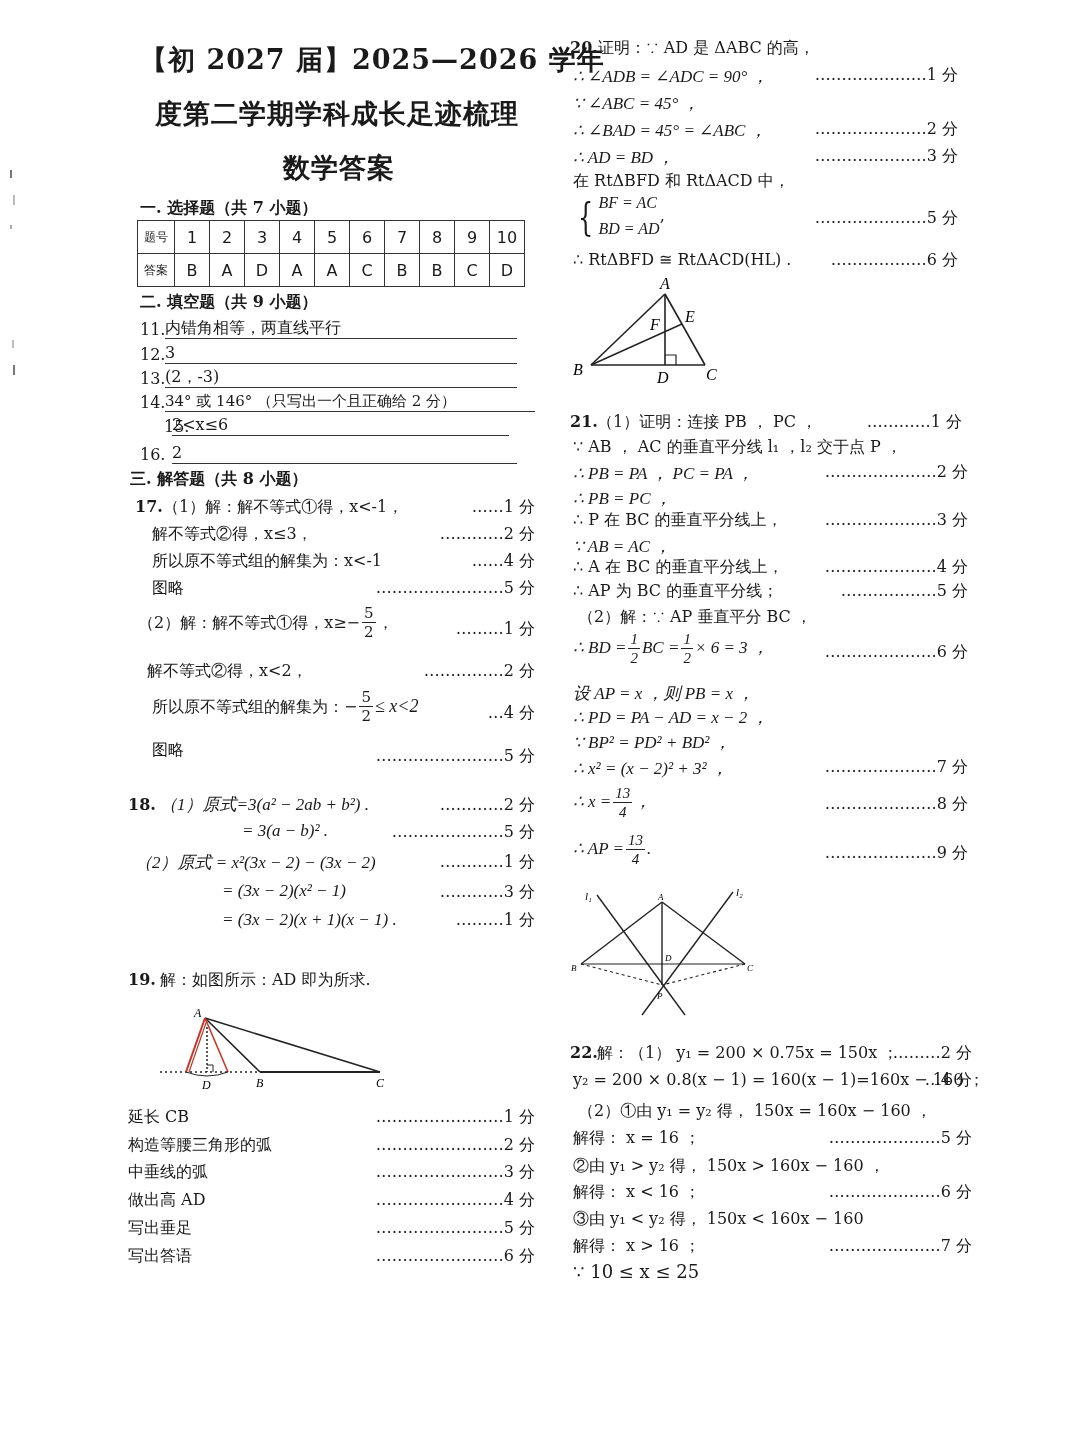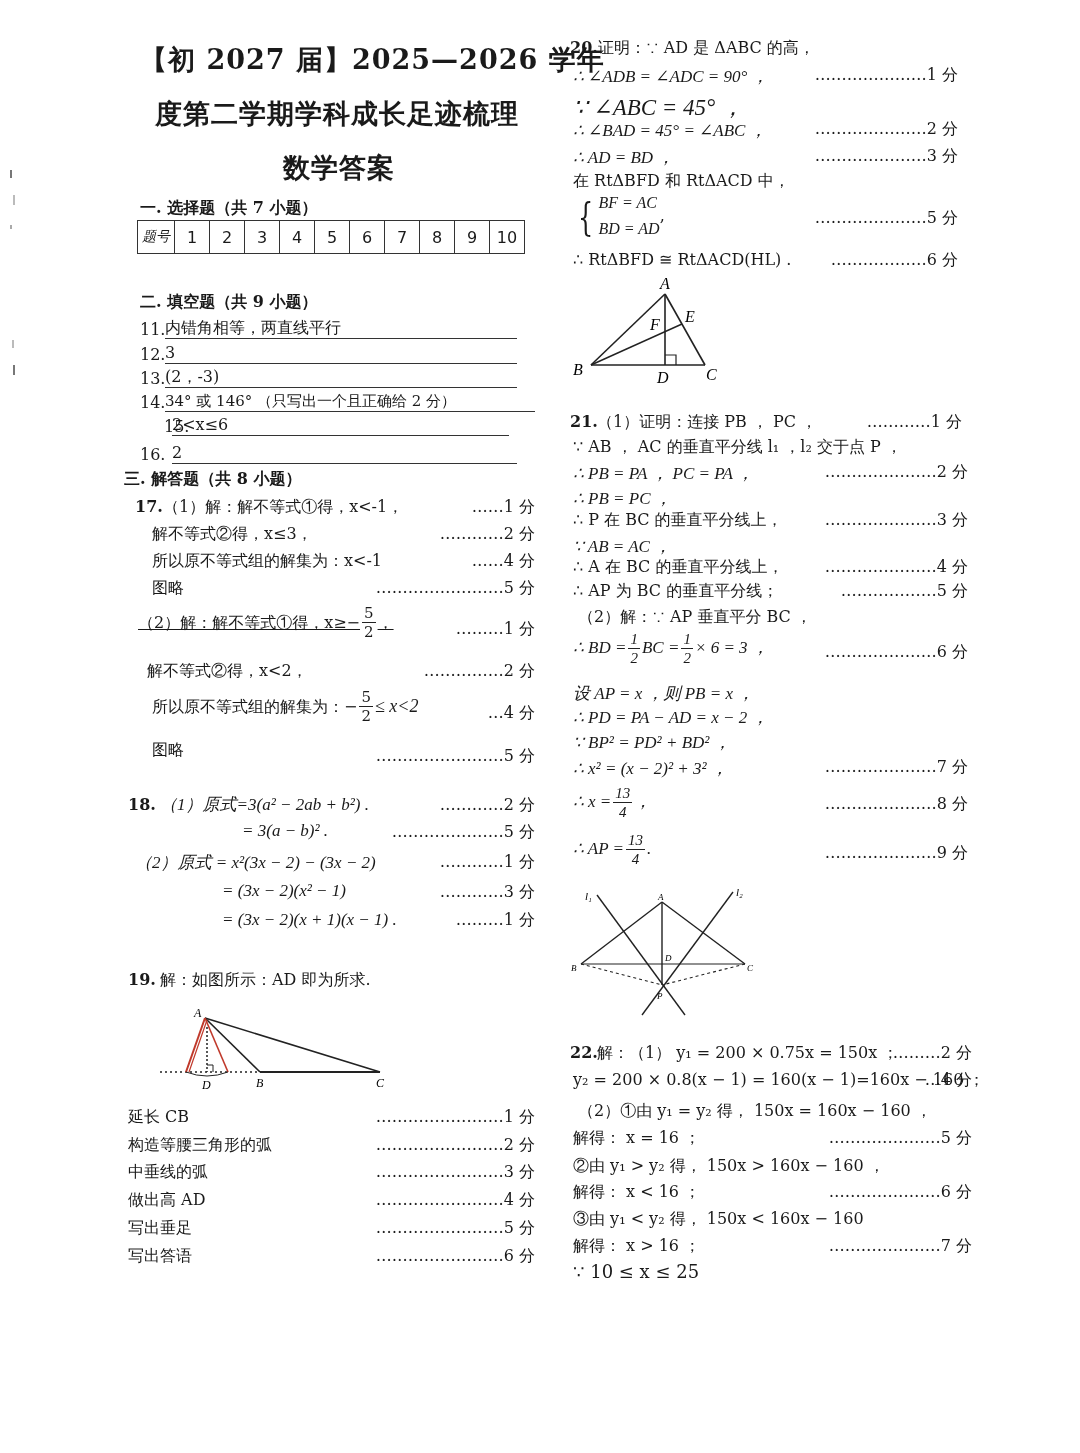--- a/index.html
+++ b/index.html
@@ -10,21 +10,21 @@
   .sec{font-weight:bold;font-size:16px;}
   .ln{font-size:16px;}
   .it{font-style:italic;font-family:"Liberation Serif","DejaVu Serif",serif;}
   .pts{font-size:16px;text-align:right;}
   .frac{display:inline-block;vertical-align:middle;text-align:center;line-height:1;margin:0 2px;}
   .frac .n{display:block;border-bottom:1px solid #222;padding:0 2px 1px;font-size:15px;}
   .frac .d{display:block;padding-top:2px;font-size:15px;}
   table.mc{border-collapse:collapse;position:absolute;left:137px;top:220px;}
   table.mc td{border:1.5px solid #333;width:34px;height:32px;text-align:center;font-size:16px;
               font-family:"DejaVu Sans","Liberation Sans",sans-serif;padding:0;}
-  table.mc td.h{width:36px;font-size:14px;font-family:"DejaVu Serif",serif;font-style:italic;}
+  table.mc td.h{width:36px;font-size:12px;font-family:"DejaVu Serif",serif;}
   .blank{position:absolute;border-bottom:1.5px solid #333;font-size:16px;height:20px;line-height:20px;}
   .brace{display:inline-block;font-size:40px;line-height:40px;vertical-align:middle;font-weight:100;transform:scaleX(0.6);}
   .speck{position:absolute;background:#777;width:2px;}
 </style>
 </head>
 <body>
 
 <div class="abs title" style="left:140px;top:42px;">【初 2027 届】2025—2026 学年</div>
 <div class="abs title" style="left:155px;top:96px;">度第二学期学科成长足迹梳理</div>
 <div class="abs title" style="left:283px;top:150px;">数学答案</div>
@@ -38,50 +38,63 @@
     <td>2</td>
     <td>3</td>
     <td>4</td>
     <td>5</td>
     <td>6</td>
     <td>7</td>
     <td>8</td>
     <td>9</td>
     <td>10</td>
   </tr>
+  <tr>
+    <td class="h">答案</td>
+    <td>B</td>
+    <td>A</td>
+    <td>D</td>
+    <td>A</td>
+    <td>A</td>
+    <td>C</td>
+    <td>B</td>
+    <td>B</td>
+    <td>C</td>
+    <td>D</td>
+  </tr>
 </tbody>
   </table>
 
 <div class="abs sec" style="left:140px;top:292px;">二. 填空题（共 9 小题）</div>
 <div class="abs ln" style="left:140px;top:320px;">11.</div>
 <div class="blank" style="left:165px;top:318px;width:352px;">内错角相等，两直线平行</div>
 <div class="abs ln" style="left:140px;top:345px;">12.</div>
 <div class="blank" style="left:165px;top:343px;width:352px;">3</div>
 <div class="abs ln" style="left:140px;top:369px;">13.</div>
 <div class="blank" style="left:165px;top:367px;width:352px;">(2，-3)</div>
 <div class="abs ln" style="left:140px;top:393px;">14.</div>
 <div class="blank" style="left:165px;top:391px;width:370px;font-size:15px;">34° 或 146° （只写出一个且正确给 2 分）</div>
 <div class="abs ln" style="left:140px;top:417px;margin-left:24px;">15.</div>
 <div class="blank" style="left:172px;top:415px;width:337px;">2&lt;x≤6</div>
 <div class="abs ln" style="left:140px;top:445px;">16.</div>
 <div class="blank" style="left:172px;top:443px;width:345px;">2</div>
 
-<div class="abs sec" style="left:124px;top:469px;">三. 解答题（共 8 小题）</div>
+<div class="abs sec" style="left:130px;top:469px;">三. 解答题（共 8 小题）</div>
 
 <div class="abs ln" style="left:135px;top:497px;font-weight:bold;">17.</div>
 <div class="abs ln" style="left:163px;top:497px;">（1）解：解不等式①得，x&lt;-1，</div>
 <div class="abs pts" style="right:545px;top:497px;">……1 分</div>
 <div class="abs ln" style="left:152px;top:524px;">解不等式②得，x≤3，</div>
 <div class="abs pts" style="right:545px;top:524px;">…………2 分</div>
 <div class="abs ln" style="left:152px;top:551px;">所以原不等式组的解集为：x&lt;-1</div>
 <div class="abs pts" style="right:545px;top:551px;">……4 分</div>
 <div class="abs ln" style="left:152px;top:578px;">图略</div>
 <div class="abs pts" style="right:545px;top:578px;">……………………5 分</div>
 
-<div class="abs ln" style="left:138px;top:606px;text-decoration:underline;">
+<div class="abs ln" style="left:138px;top:606px;">
   <span>（2）解：解不等式①得，x≥−</span><span class="frac"><span class="n">5</span><span class="d">2</span></span><span>，</span>
 </div>
 <div class="abs pts" style="right:545px;top:619px;">………1 分</div>
 <div class="abs ln" style="left:147px;top:661px;">解不等式②得，x&lt;2，</div>
 <div class="abs pts" style="right:545px;top:661px;">……………2 分</div>
 <div class="abs ln" style="left:152px;top:690px;">
   <span>所以原不等式组的解集为：−</span><span class="frac"><span class="n">5</span><span class="d">2</span></span><span class="it" style="font-size:18px;">≤ x&lt;2</span>
 </div>
 <div class="abs pts" style="right:545px;top:703px;">…4 分</div>
 <div class="abs ln" style="left:152px;top:740px;">图略</div>
@@ -129,21 +142,21 @@
 <div class="abs pts" style="right:545px;top:1190px;">……………………4 分</div>
 <div class="abs ln" style="left:128px;top:1218px;">写出垂足</div>
 <div class="abs pts" style="right:545px;top:1218px;">……………………5 分</div>
 <div class="abs ln" style="left:128px;top:1246px;">写出答语</div>
 <div class="abs pts" style="right:545px;top:1246px;">……………………6 分</div>
 
 <div class="abs ln" style="left:570px;top:38px;font-weight:bold;">20.</div>
 <div class="abs ln" style="left:598px;top:38px;">证明：∵ AD 是 ΔABC 的高，</div>
 <div class="abs ln it" style="left:573px;top:65px;font-size:17px;">∴ ∠ADB = ∠ADC = 90° ，</div>
 <div class="abs pts" style="right:122px;top:65px;margin-left:24px;">…………………1 分</div>
-<div class="abs ln it" style="left:573px;top:92px;font-size:23px;">∵ ∠ABC = 45° ，</div>
+<div class="abs ln it" style="left:573px;top:92px;font-size:17px;">∵ ∠ABC = 45° ，</div>
 <div class="abs ln it" style="left:573px;top:119px;font-size:17px;">∴ ∠BAD = 45° = ∠ABC ，</div>
 <div class="abs pts" style="right:122px;top:119px;">…………………2 分</div>
 <div class="abs ln it" style="left:573px;top:146px;font-size:17px;">∴ AD = BD ，</div>
 <div class="abs pts" style="right:122px;top:146px;">…………………3 分</div>
 <div class="abs ln" style="left:573px;top:171px;">在 RtΔBFD 和 RtΔACD 中，</div>
 <div class="abs ln" style="left:573px;top:190px;">
   <span class="brace">{</span><span style="display:inline-block;vertical-align:middle;line-height:26px;" class="it"><span style="display:block;">BF = AC</span><span style="display:block;">BD = AD</span></span><span>,</span>
 </div>
 <div class="abs pts" style="right:122px;top:208px;">…………………5 分</div>
 <div class="abs ln" style="left:573px;top:250px;">∴ RtΔBFD ≅ RtΔACD(HL) .</div>

